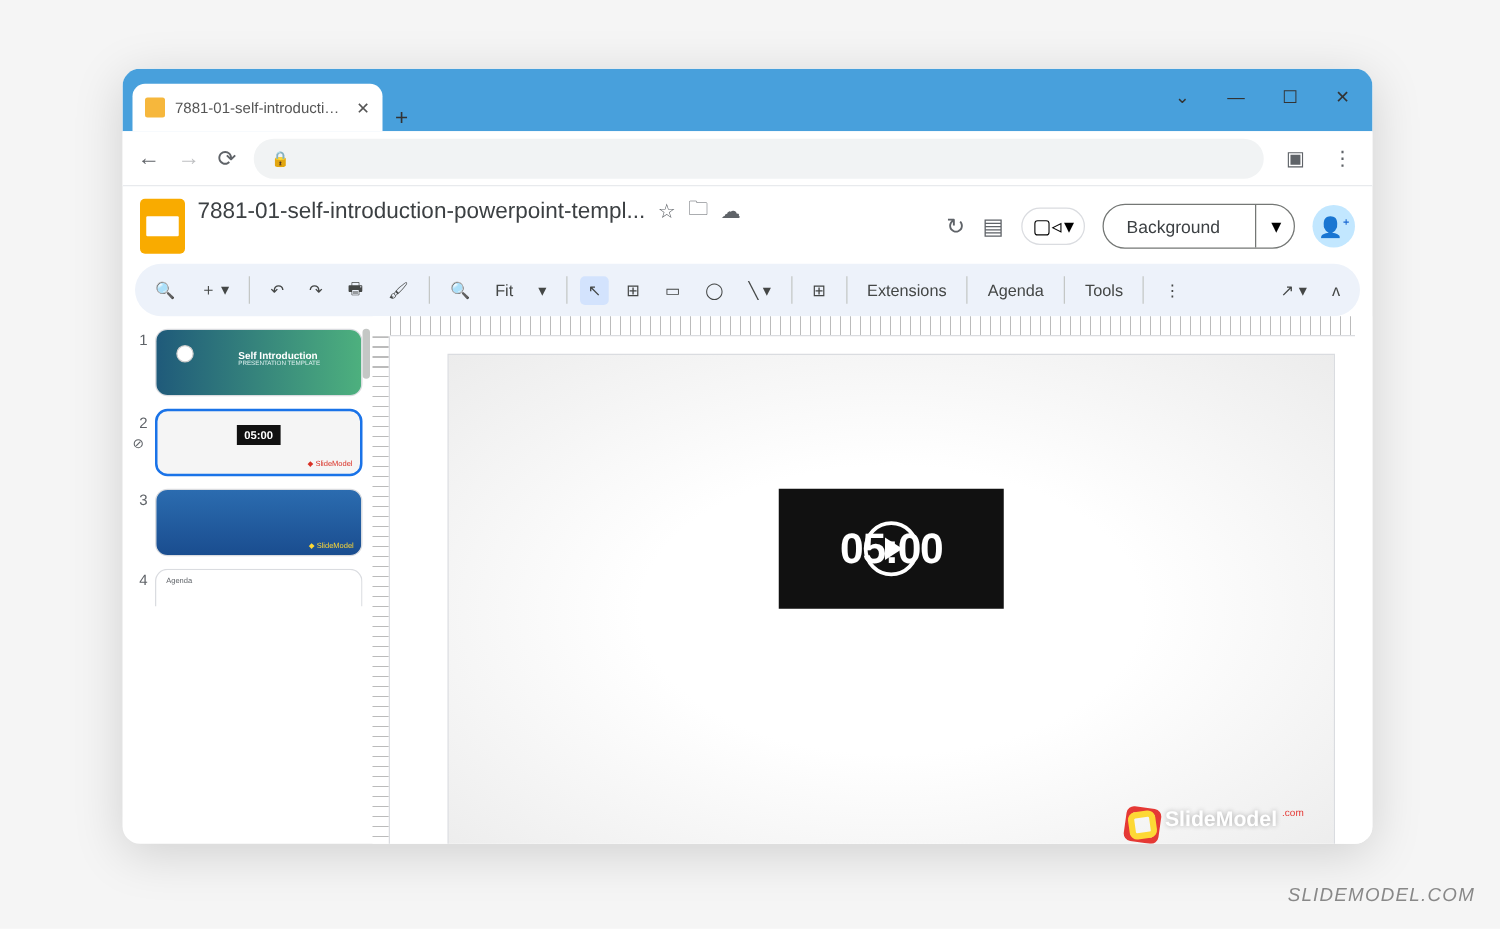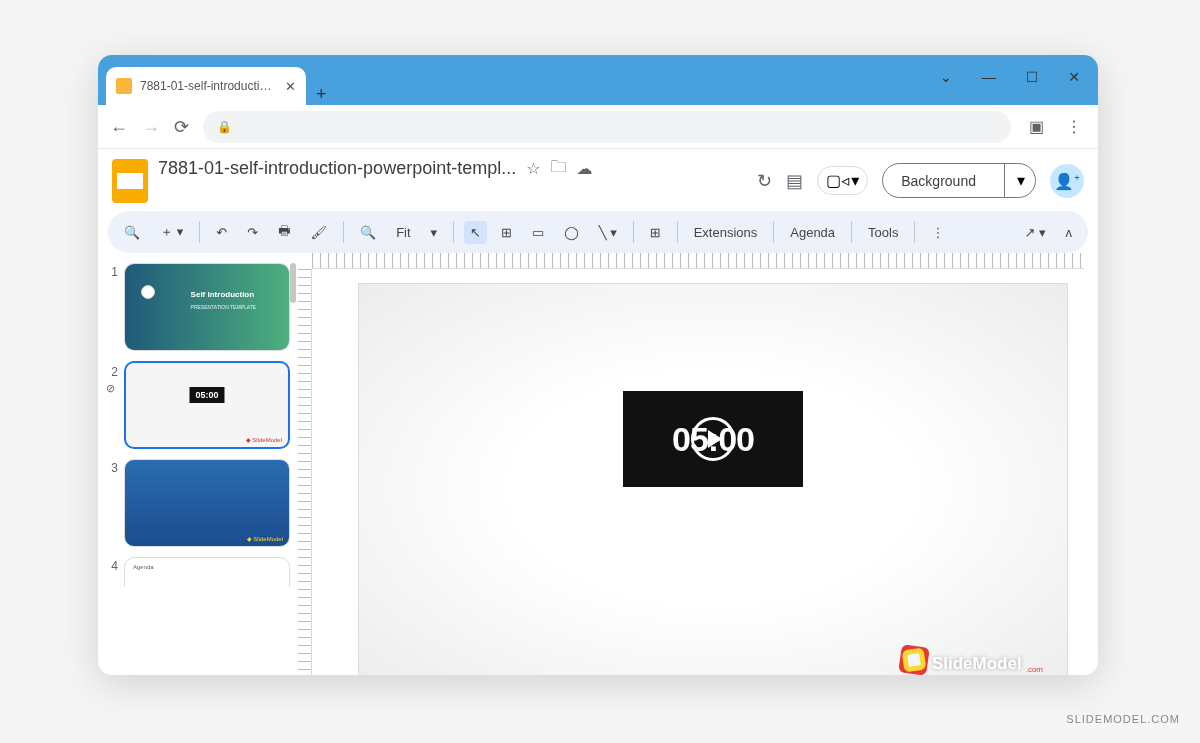--- a/index.html
+++ b/index.html
@@ -41,48 +41,48 @@
 .tb-divider { width: 1px; height: 22px; background: #c4c7c5; margin: 0 2px; }
 .tb-text { padding: 4px 6px; cursor: pointer; }
 .tb-spacer { flex: 1; }
 .tb-btn.selected { background: #d3e3fd; }
 
 .workspace { display: flex; height: 460px; }
 .slide-panel { width: 200px; padding: 10px 8px; overflow: hidden; position: relative; }
 .thumb-row { display: flex; gap: 6px; margin-bottom: 10px; align-items: flex-start; }
 .thumb-num { font-size: 12px; color: #5f6368; width: 12px; text-align: right; margin-top: 2px; }
 .thumb-icons { display: flex; flex-direction: column; gap: 3px; color: #5f6368; font-size: 11px; margin-top: 2px; width: 12px; }
-.thumb { flex: 1; height: 88px; border: 1px solid #dadce0; border-radius: 10px; background: #f5f5f5; position: relative; overflow: hidden; padding-left: 16px; }
+.thumb { flex: 1; height: 54px; border: 1px solid #dadce0; border-radius: 10px; background: #f5f5f5; position: relative; overflow: hidden; padding-left: 16px; }
 .thumb.selected { border: 2px solid #1a73e8; }
 .thumb.blue { background: linear-gradient(180deg, #2b6cb0 0%, #1a4d8f 100%); }
 .thumb-video-badge { position: absolute; left: 50%; top: 38%; transform: translate(-50%,-50%); background: #111; color: #fff; font-size: 9px; font-weight: bold; padding: 3px 6px; }
 .thumb1-bg { background: linear-gradient(90deg, #1f5a7a 0%, #4db07e 100%); position: absolute; inset: 0; }
 .thumb1-title { position: absolute; left: 40%; top: 30%; color: #fff; font-size: 8px; font-weight: bold; }
 .thumb1-sub { position: absolute; left: 40%; top: 46%; color: #e0f2f1; font-size: 5px; }
 .thumb1-avatar { position: absolute; left: 10%; top: 24%; width: 14px; height: 14px; border-radius: 50%; background: #fff; border: 1px solid #ccc; }
 .thumb-logo { position: absolute; right: 6px; bottom: 4px; font-size: 6px; color: #d93025; }
 .thumb4 { background: #fff; }
 .thumb4-header { position: absolute; top: 6px; left: 8px; font-size: 6px; color: #5f6368; }
 .panel-scrollbar { position: absolute; right: 2px; top: 10px; width: 6px; height: 40px; background: #c4c7c5; border-radius: 3px; }
 
 .canvas-area { flex: 1; position: relative; background: #fff; }
 .ruler-h { position: absolute; top: 0; left: 14px; right: 14px; height: 16px; background: repeating-linear-gradient(90deg, #bbb 0, #bbb 1px, transparent 1px, transparent 8px); border-bottom: 1px solid #dadce0; }
 .ruler-v { position: absolute; top: 16px; left: 0; bottom: 14px; width: 14px; background: repeating-linear-gradient(180deg, #bbb 0, #bbb 1px, transparent 1px, transparent 8px); border-right: 1px solid #dadce0; }
 .slide-canvas { position: absolute; left: 60px; top: 30px; right: 30px; bottom: 20px; border: 1px solid #dadce0; background: radial-gradient(ellipse at center, #ffffff 40%, #ececec 100%); }
 .video-box { position: absolute; left: 50%; top: 38%; transform: translate(-50%,-50%); width: 180px; height: 96px; background: #111; display: flex; align-items: center; justify-content: center; color: #fff; }
 .video-time { font-size: 34px; font-weight: 800; letter-spacing: -1px; font-family: Arial Black, Arial, sans-serif; }
 .play-icon-overlay { position: absolute; width: 44px; height: 44px; border: 3px solid #fff; border-radius: 50%; display: flex; align-items: center; justify-content: center; }
 .play-triangle { width: 0; height: 0; border-left: 14px solid #fff; border-top: 9px solid transparent; border-bottom: 9px solid transparent; margin-left: 3px; }
-.canvas-logo { position: absolute; right: 24px; bottom: 18px; display: flex; align-items: flex-end; gap: 4px; }
+.canvas-logo { position: absolute; right: 24px; bottom: 18px; display: flex; align-items: flex-start; gap: 4px; }
 .logo-mark { width: 28px; height: 28px; position: relative; }
 .logo-mark::before { content: ""; position: absolute; inset: 0; border: 5px solid #e53935; border-radius: 6px; transform: rotate(8deg); }
 .logo-mark::after { content: ""; position: absolute; inset: 3px; border: 5px solid #fdd835; border-radius: 6px; transform: rotate(-8deg); }
 .logo-text { color: #fff; font-size: 17px; font-weight: bold; text-shadow: 0 0 4px rgba(0,0,0,0.3); }
 .logo-dot { color: #e53935; font-size: 8px; }
-.watermark { position: absolute; right: 20px; bottom: 18px; font-size: 11px; color: #888; letter-spacing: 1px; }
+.watermark { position: absolute; right: 20px; bottom: 18px; font-size: 15px; color: #888; letter-spacing: 1px; font-style: italic; }
 </style>
 </head>
 <body>
 
 <div class="outer-frame">
 
   <div class="window-titlebar">
     <div class="browser-tab">
       <div class="tab-favicon"></div>
       <div class="tab-title">7881-01-self-introduction-powe</div>

